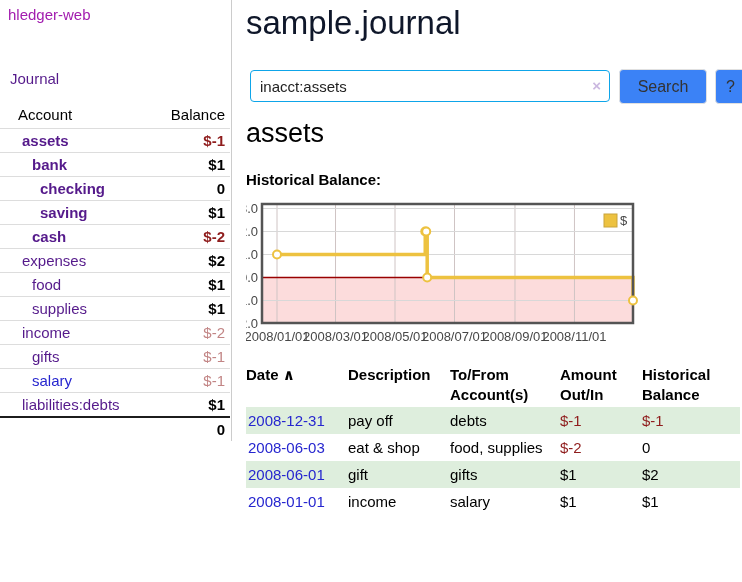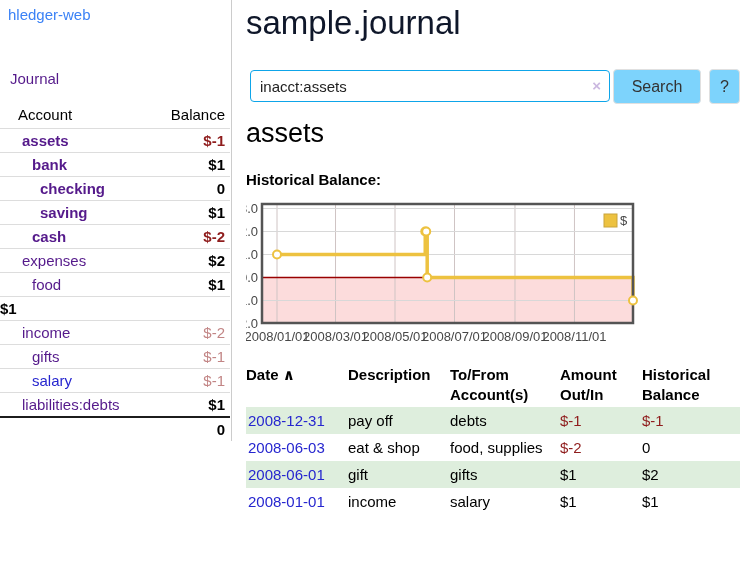--- a/index.html
+++ b/index.html
@@ -6,21 +6,21 @@
   html,body { width: 742px; height: 582px; }
   body {
     position: relative; overflow: hidden; background: #fff;
     font-family: "Liberation Sans", "DejaVu Sans", sans-serif;
     color: #000;
   }
   a { text-decoration: none; cursor: pointer; }
 
   
   #sidebar { position: absolute; left: 0; top: 0; width: 232px; height: 582px; }
-  .brand { position: absolute; left: 8px; top: 6px; font-size: 15px; color: #3b82f6; }
+  .brand { position: absolute; left: 8px; top: 6px; font-size: 15px; color: #a21caf; }
   .journal-link { position: absolute; left: 10px; top: 70px; font-size: 15px; color: #551a8b; }
   #acct-table { position: absolute; left: 0; top: 100px; width: 230px; font-size: 15px; }
   .acct-header { display: flex; justify-content: space-between; height: 28px; line-height: 30px; }
   .acct-header .h-account { padding-left: 18px; }
   .acct-header .h-balance { padding-right: 5px; }
   .acct-row { display: flex; justify-content: space-between; height: 24px; line-height: 24px;
               border-top: 1px solid #ddd; }
   .acct-name { color: #551a8b; white-space: nowrap; }
   .acct-name.bold { font-weight: bold; }
   .acct-name.blue-link { color: #2626cf; }
@@ -37,23 +37,23 @@
 
   
   #page-title { position: absolute; left: 246px; top: 4px; font-size: 33px; font-weight: 400;
                 line-height: 38px; color: #0f172a; }
   #search-wrap { position: absolute; left: 250px; top: 70px; width: 360px; height: 32px; }
   #search-input { width: 360px; height: 32px; border: 1px solid #0ea5e9; border-radius: 4px;
                   padding: 0 26px 0 9px; font-size: 15px; color: #222;
                   font-family: "Liberation Sans", sans-serif; outline: none; }
   #search-clear { position: absolute; right: 9px; top: 7px; color: #cbb8e0; font-weight: bold;
                   font-size: 15px; line-height: 18px; cursor: pointer; }
-  .btn { position: absolute; top: 69px; height: 35px; background: #7dd3fc; border: 1px solid #e0e0e0;
+  .btn { position: absolute; top: 69px; height: 35px; background: #3b82f6; border: 1px solid #e0e0e0;
          border-radius: 4px; font-size: 16px; color: #333; text-align: center; line-height: 33px;
-         font-family: "Liberation Sans", sans-serif; cursor: pointer; }
+         font-family: "Liberation Sans", sans-serif; cursor: pointer; margin-left: 6px; }
   #search-btn { left: 613px; width: 88px; }
   #help-btn { left: 709px; width: 31px; }
   #acct-heading { position: absolute; left: 246px; top: 118px; font-size: 27px; font-weight: 400; }
   #chart-heading { position: absolute; left: 246px; top: 171px; font-size: 15px; font-weight: bold; }
   #chart-svg { position: absolute; left: 246px; top: 200px; }
   #chart-svg text.tick { font: 13px "Liberation Sans", sans-serif; fill: #474747; }
 
   
   #register { position: absolute; left: 246px; top: 362px; width: 494px;
               border-collapse: collapse; table-layout: fixed; font-size: 15px; }
@@ -111,20 +111,21 @@
     <a class="acct-name lvl1">expenses</a>
     <span class="acct-bal bs-pos">$2</span>
   </div>
 
   <div class="acct-row">
     <a class="acct-name lvl2">food</a>
     <span class="acct-bal bs-pos">$1</span>
   </div>
 
   <div class="acct-row">
+    <a class="acct-name lvl2">supplies</a>
     <span class="acct-bal bs-pos">$1</span>
   </div>
 
   <div class="acct-row">
     <a class="acct-name lvl1">income</a>
     <span class="acct-bal bs-neg-faded">$-2</span>
   </div>
 
   <div class="acct-row">
     <a class="acct-name lvl2">gifts</a>

